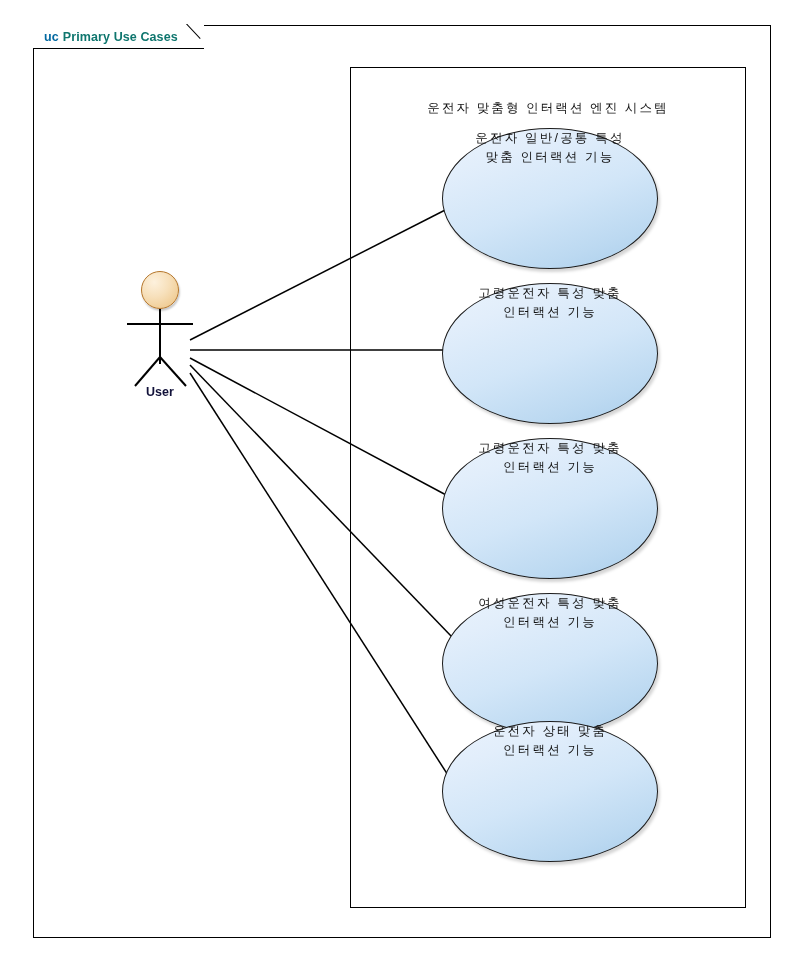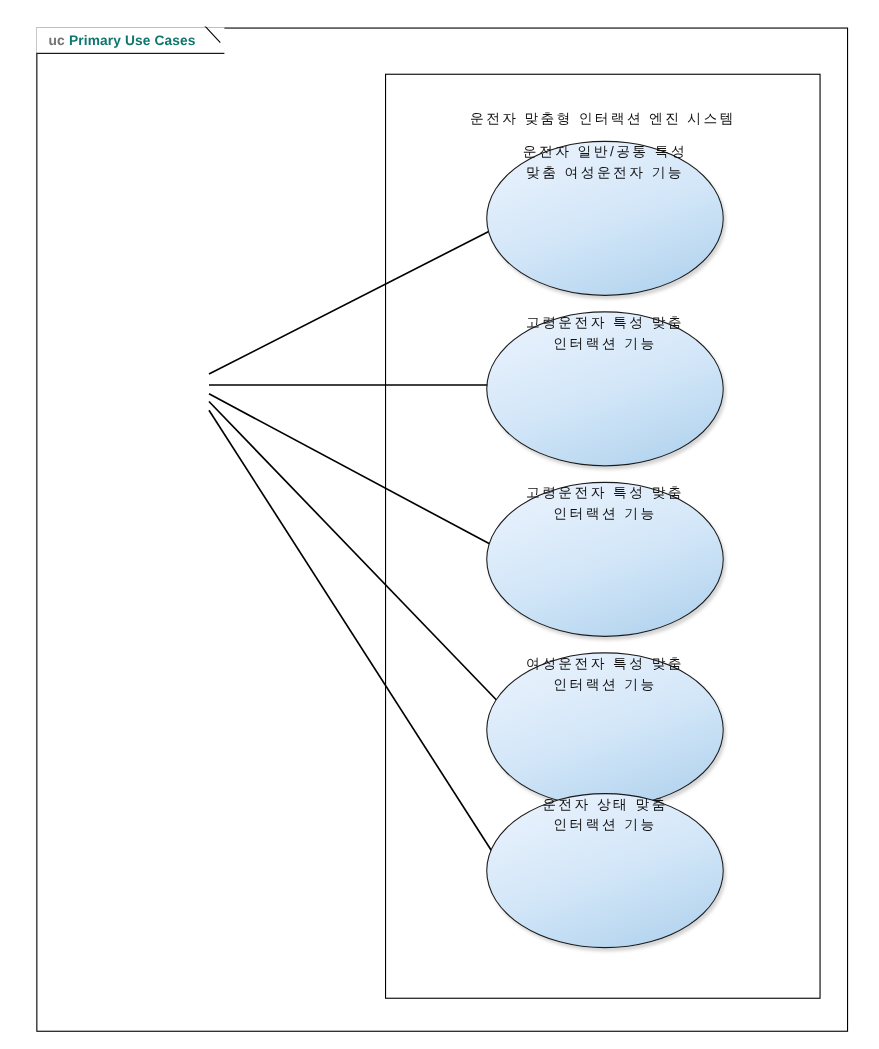--- a/index.html
+++ b/index.html
@@ -61,21 +61,21 @@
     position: absolute;
     left: -9px;
     top: 1px;
     width: 36px;
     height: 1px;
     background: #000000;
     transform: rotate(47deg);
     transform-origin: center;
   }
   .tab-kind {
-    color: #737373;
+    color: #0369a1;
     margin-right: 4px;
   }
   .tab-name {
     color: #0f766e;
   }
 
   
   .system-boundary {
     position: absolute;
     left: 350px;
@@ -184,24 +184,34 @@
   </div>
 
   <svg class="links-layer" viewBox="0 0 799 954" width="799" height="954" xmlns="http://www.w3.org/2000/svg">
     <line x1="190" y1="340" x2="455" y2="205" stroke="#000000" stroke-width="1.5"></line>
     <line x1="190" y1="350" x2="452" y2="350" stroke="#000000" stroke-width="1.5"></line>
     <line x1="190" y1="358" x2="448" y2="496" stroke="#000000" stroke-width="1.5"></line>
     <line x1="190" y1="365" x2="452" y2="637" stroke="#000000" stroke-width="1.5"></line>
     <line x1="190" y1="373" x2="462" y2="797" stroke="#000000" stroke-width="1.5"></line>
   </svg>
 
+  <div class="actor">
+    <div class="actor-head"></div>
+    <svg width="165" height="120" viewBox="0 0 165 120" style="position:absolute;left:0;top:0;">
+      <line x1="52" y1="41" x2="52" y2="96" stroke="#000000" stroke-width="2"></line>
+      <line x1="19" y1="56" x2="85" y2="56" stroke="#000000" stroke-width="2"></line>
+      <line x1="52" y1="89" x2="27" y2="118" stroke="#000000" stroke-width="2"></line>
+      <line x1="52" y1="89" x2="78" y2="118" stroke="#000000" stroke-width="2"></line>
+    </svg>
+    <div class="actor-label">User</div>
+  </div>
 
   <div class="usecase" style="left:442px; top:128px;">
     <div class="uc-line">운전자 일반/공통 특성</div>
-    <div class="uc-line">맞춤 여성운전자 기능</div>
+    <div class="uc-line">맞춤 인터랙션 기능</div>
   </div>
 
   <div class="usecase" style="left:442px; top:283px;">
     <div class="uc-line">고령운전자 특성 맞춤</div>
     <div class="uc-line">인터랙션 기능</div>
   </div>
 
   <div class="usecase" style="left:442px; top:438px;">
     <div class="uc-line">고령운전자 특성 맞춤</div>
     <div class="uc-line">인터랙션 기능</div>

